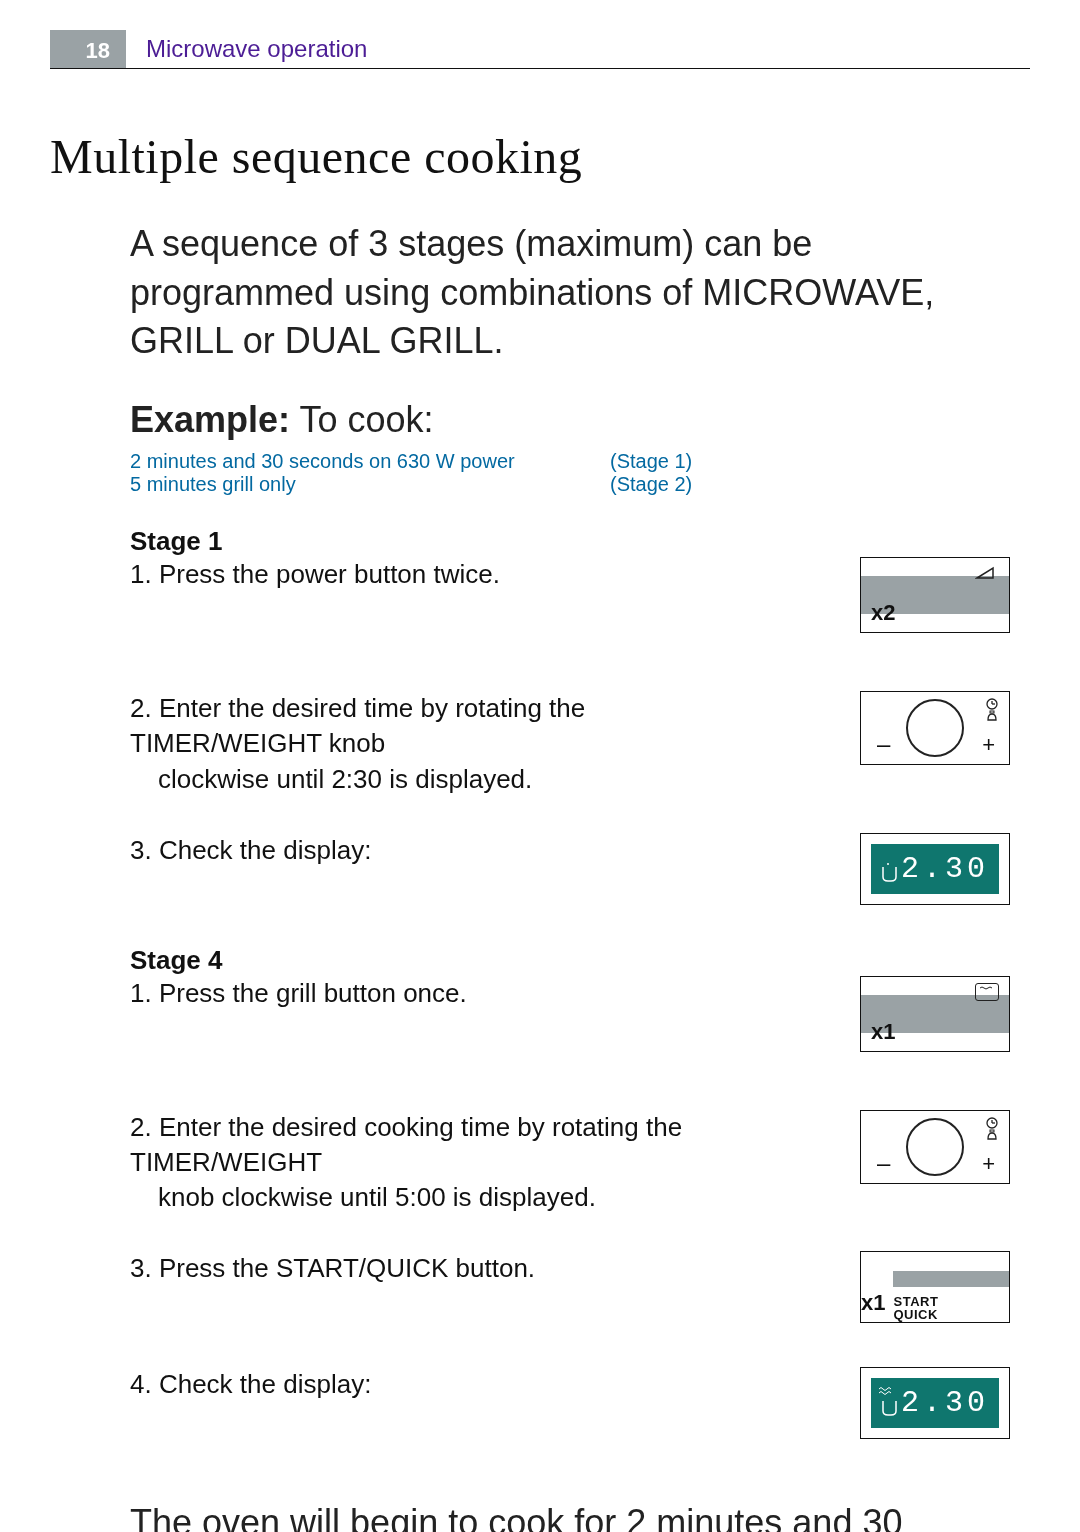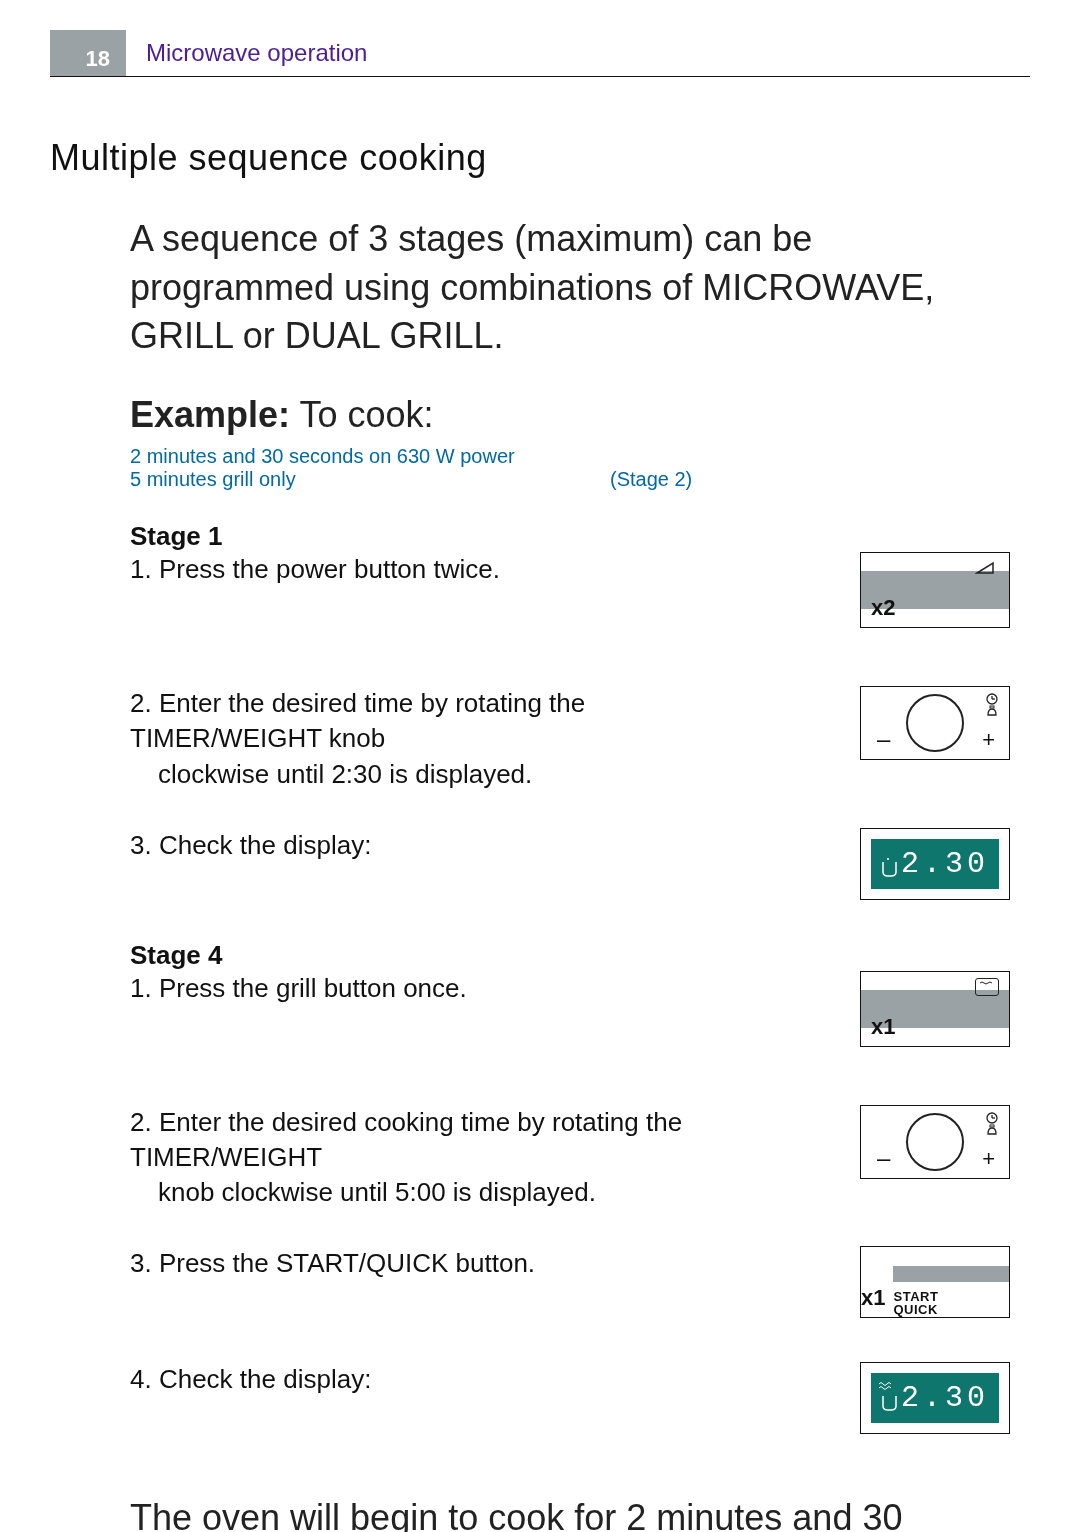--- a/index.html
+++ b/index.html
@@ -21,38 +21,39 @@
     display: flex;
     align-items: stretch;
     border-bottom: 1px solid #111;
     margin-bottom: 60px;
   }
   .topbar .pagenum-box {
     background: #9aa2a5;
     color: #fff;
     font-weight: 600;
     font-size: 22px;
-    padding: 16px 16px 4px 24px;
+    padding: 8px 16px 4px 24px;
     display: flex;
     align-items: center;
     min-width: 36px;
     justify-content: flex-end;
   }
   .topbar .header-title {
     font-size: 24px;
     color: #4c1d95;
     padding: 4px 0 4px 20px;
     display: flex;
     align-items: center;
   }
   h1.section-title {
-    font-size: 36px;
+    font-size: 48px;
     font-weight: 400;
     margin: 1px 0 36px 0;
     letter-spacing: 0.5px;
+    font-family: Liberation Serif, serif;
   }
   .body-indent {
     margin-left: 80px;
     margin-right: 20px;
   }
   .para {
     font-size: 36px;
     line-height: 1.35;
     font-weight: 300;
     color: #222;
@@ -253,20 +254,21 @@
 
   <div class="body-indent">
 
     <div class="para">A sequence of 3 stages (maximum) can be programmed using combinations of MICROWAVE, GRILL or DUAL GRILL.</div>
 
     <div class="para" style="margin-bottom:6px;">
       <span class="bold-label">Example:</span><span> To cook:</span>
     </div>
     <div class="two-col-line">
       <span class="left">2 minutes and 30 seconds on 630 W power</span>
+      <span class="right">(Stage 1)</span>
     </div>
     <div class="two-col-line" style="margin-bottom:30px;">
       <span class="left">5 minutes grill only</span>
       <span class="right">(Stage 2)</span>
     </div>
 
     <div class="stage-head">Stage 1</div>
 
     <div class="step-row">
       <div class="step-text">1. Press the power button twice.</div>

